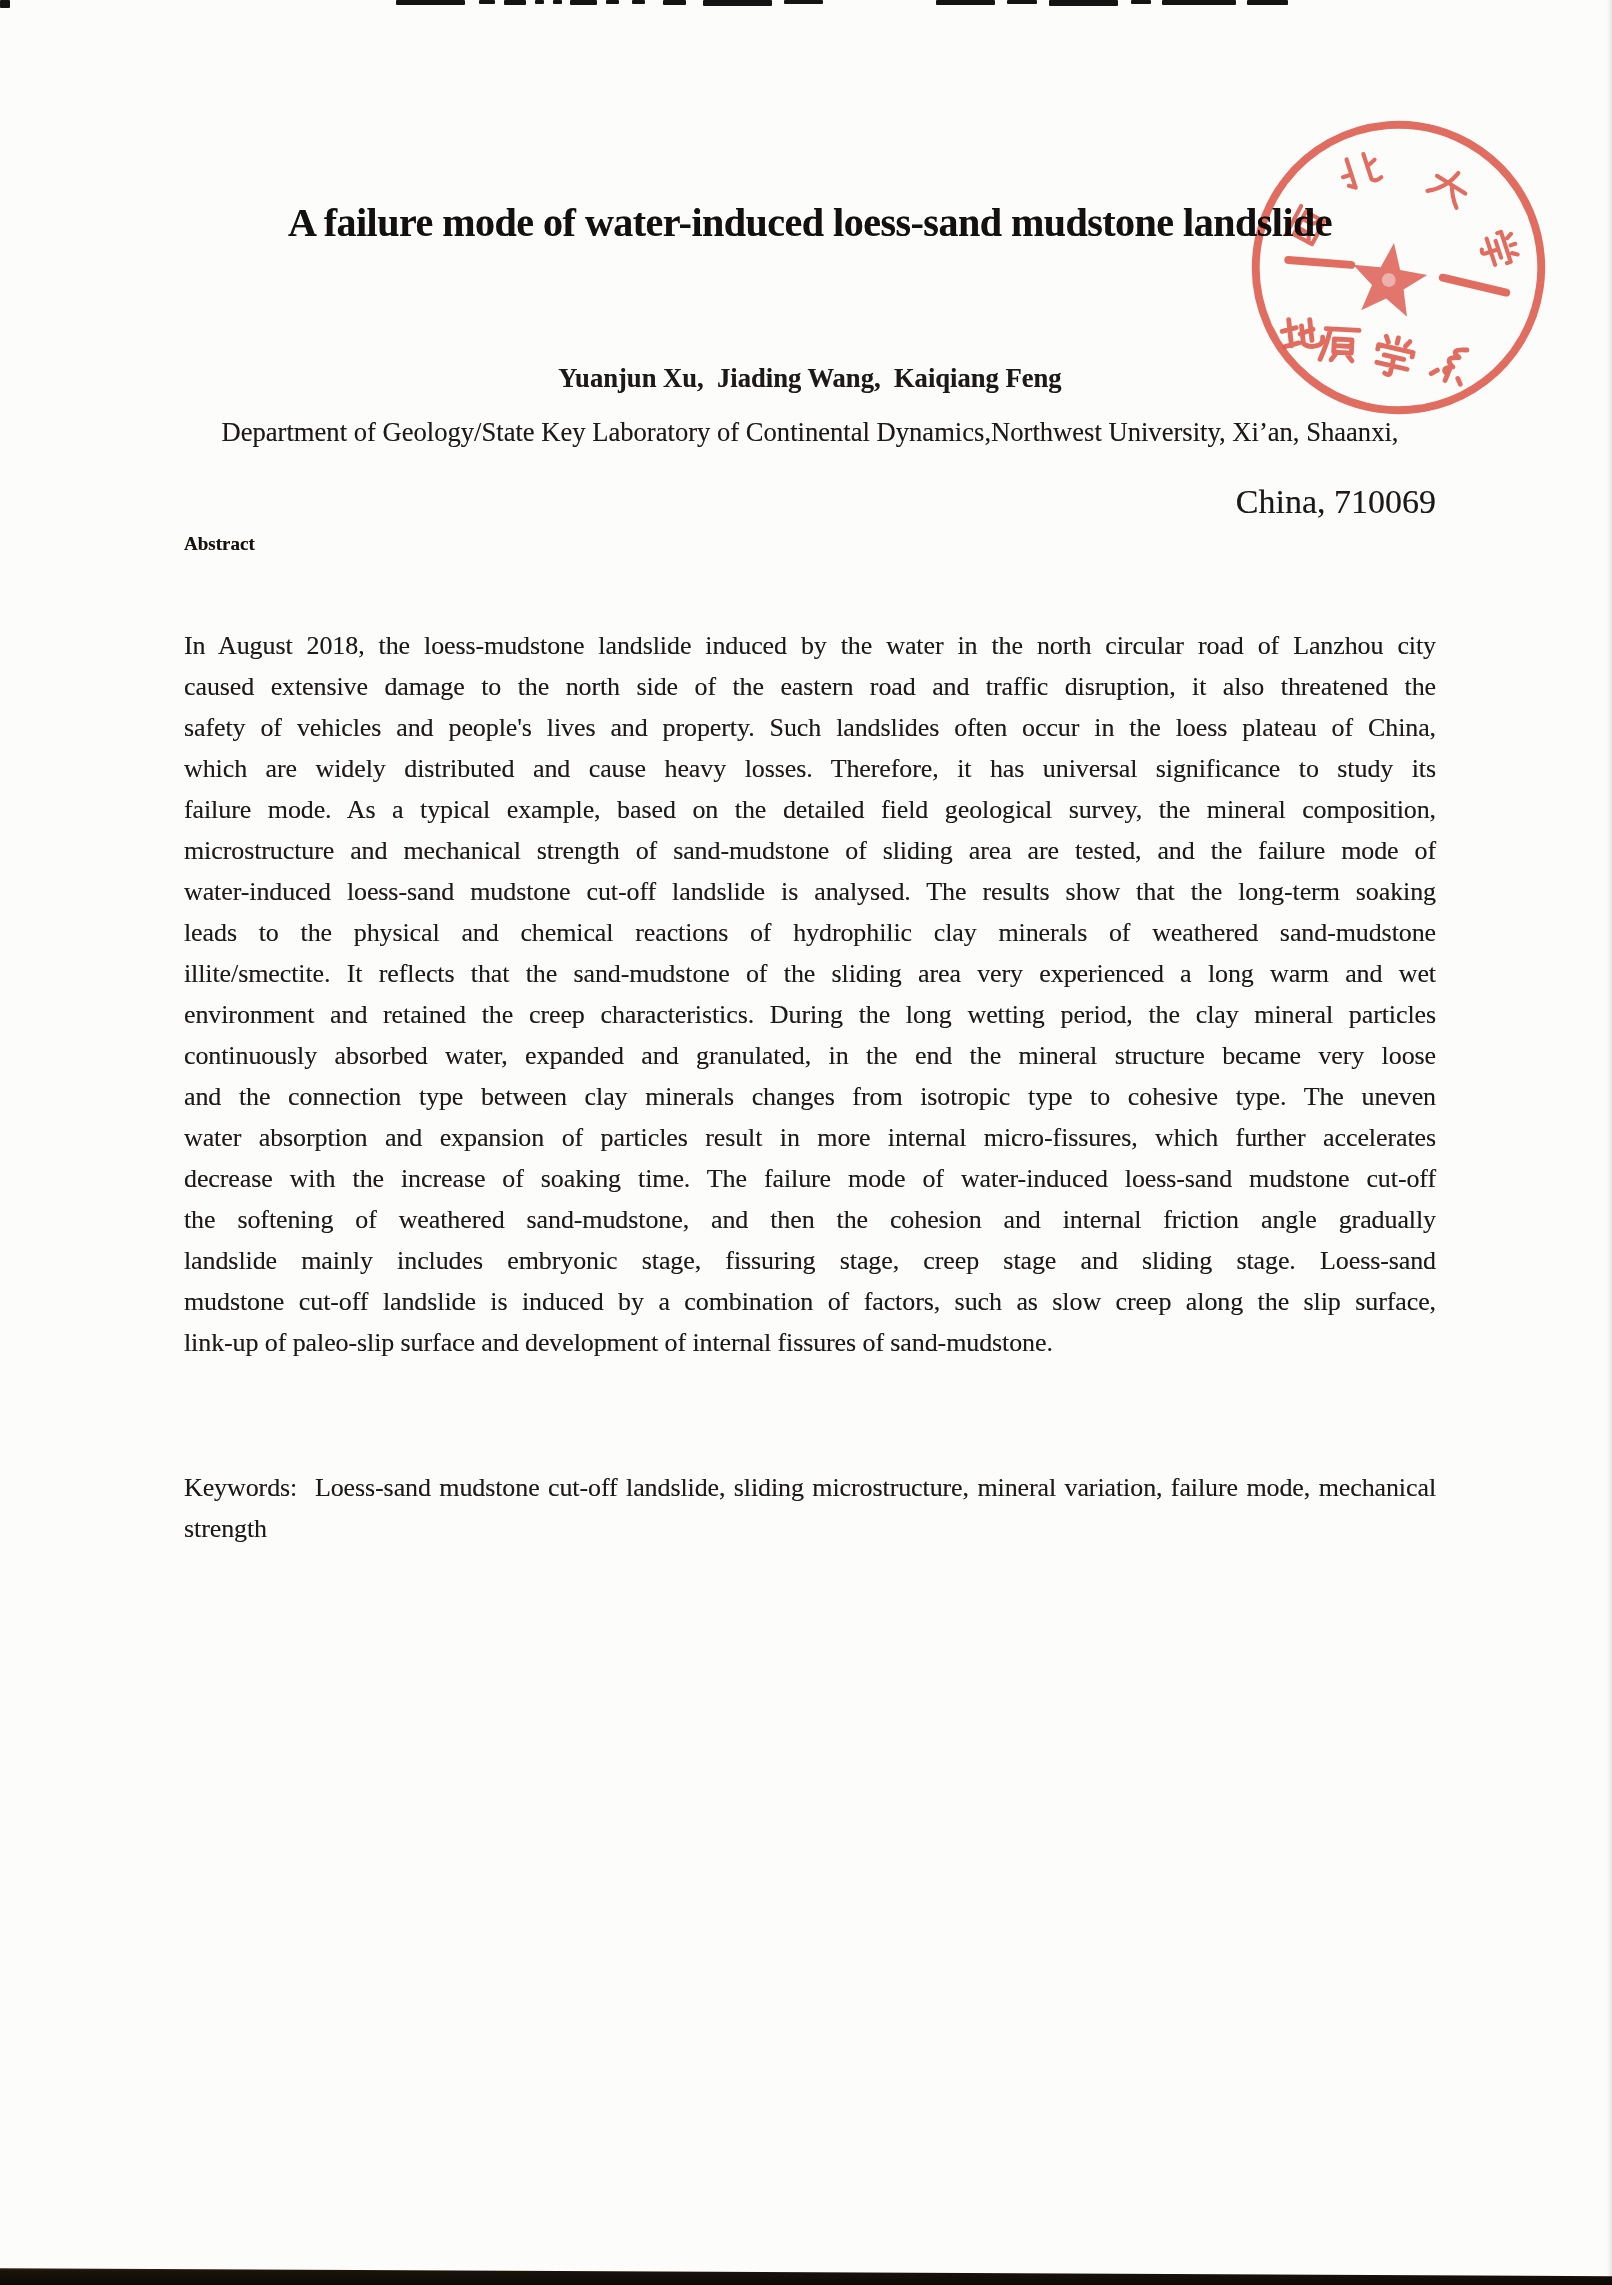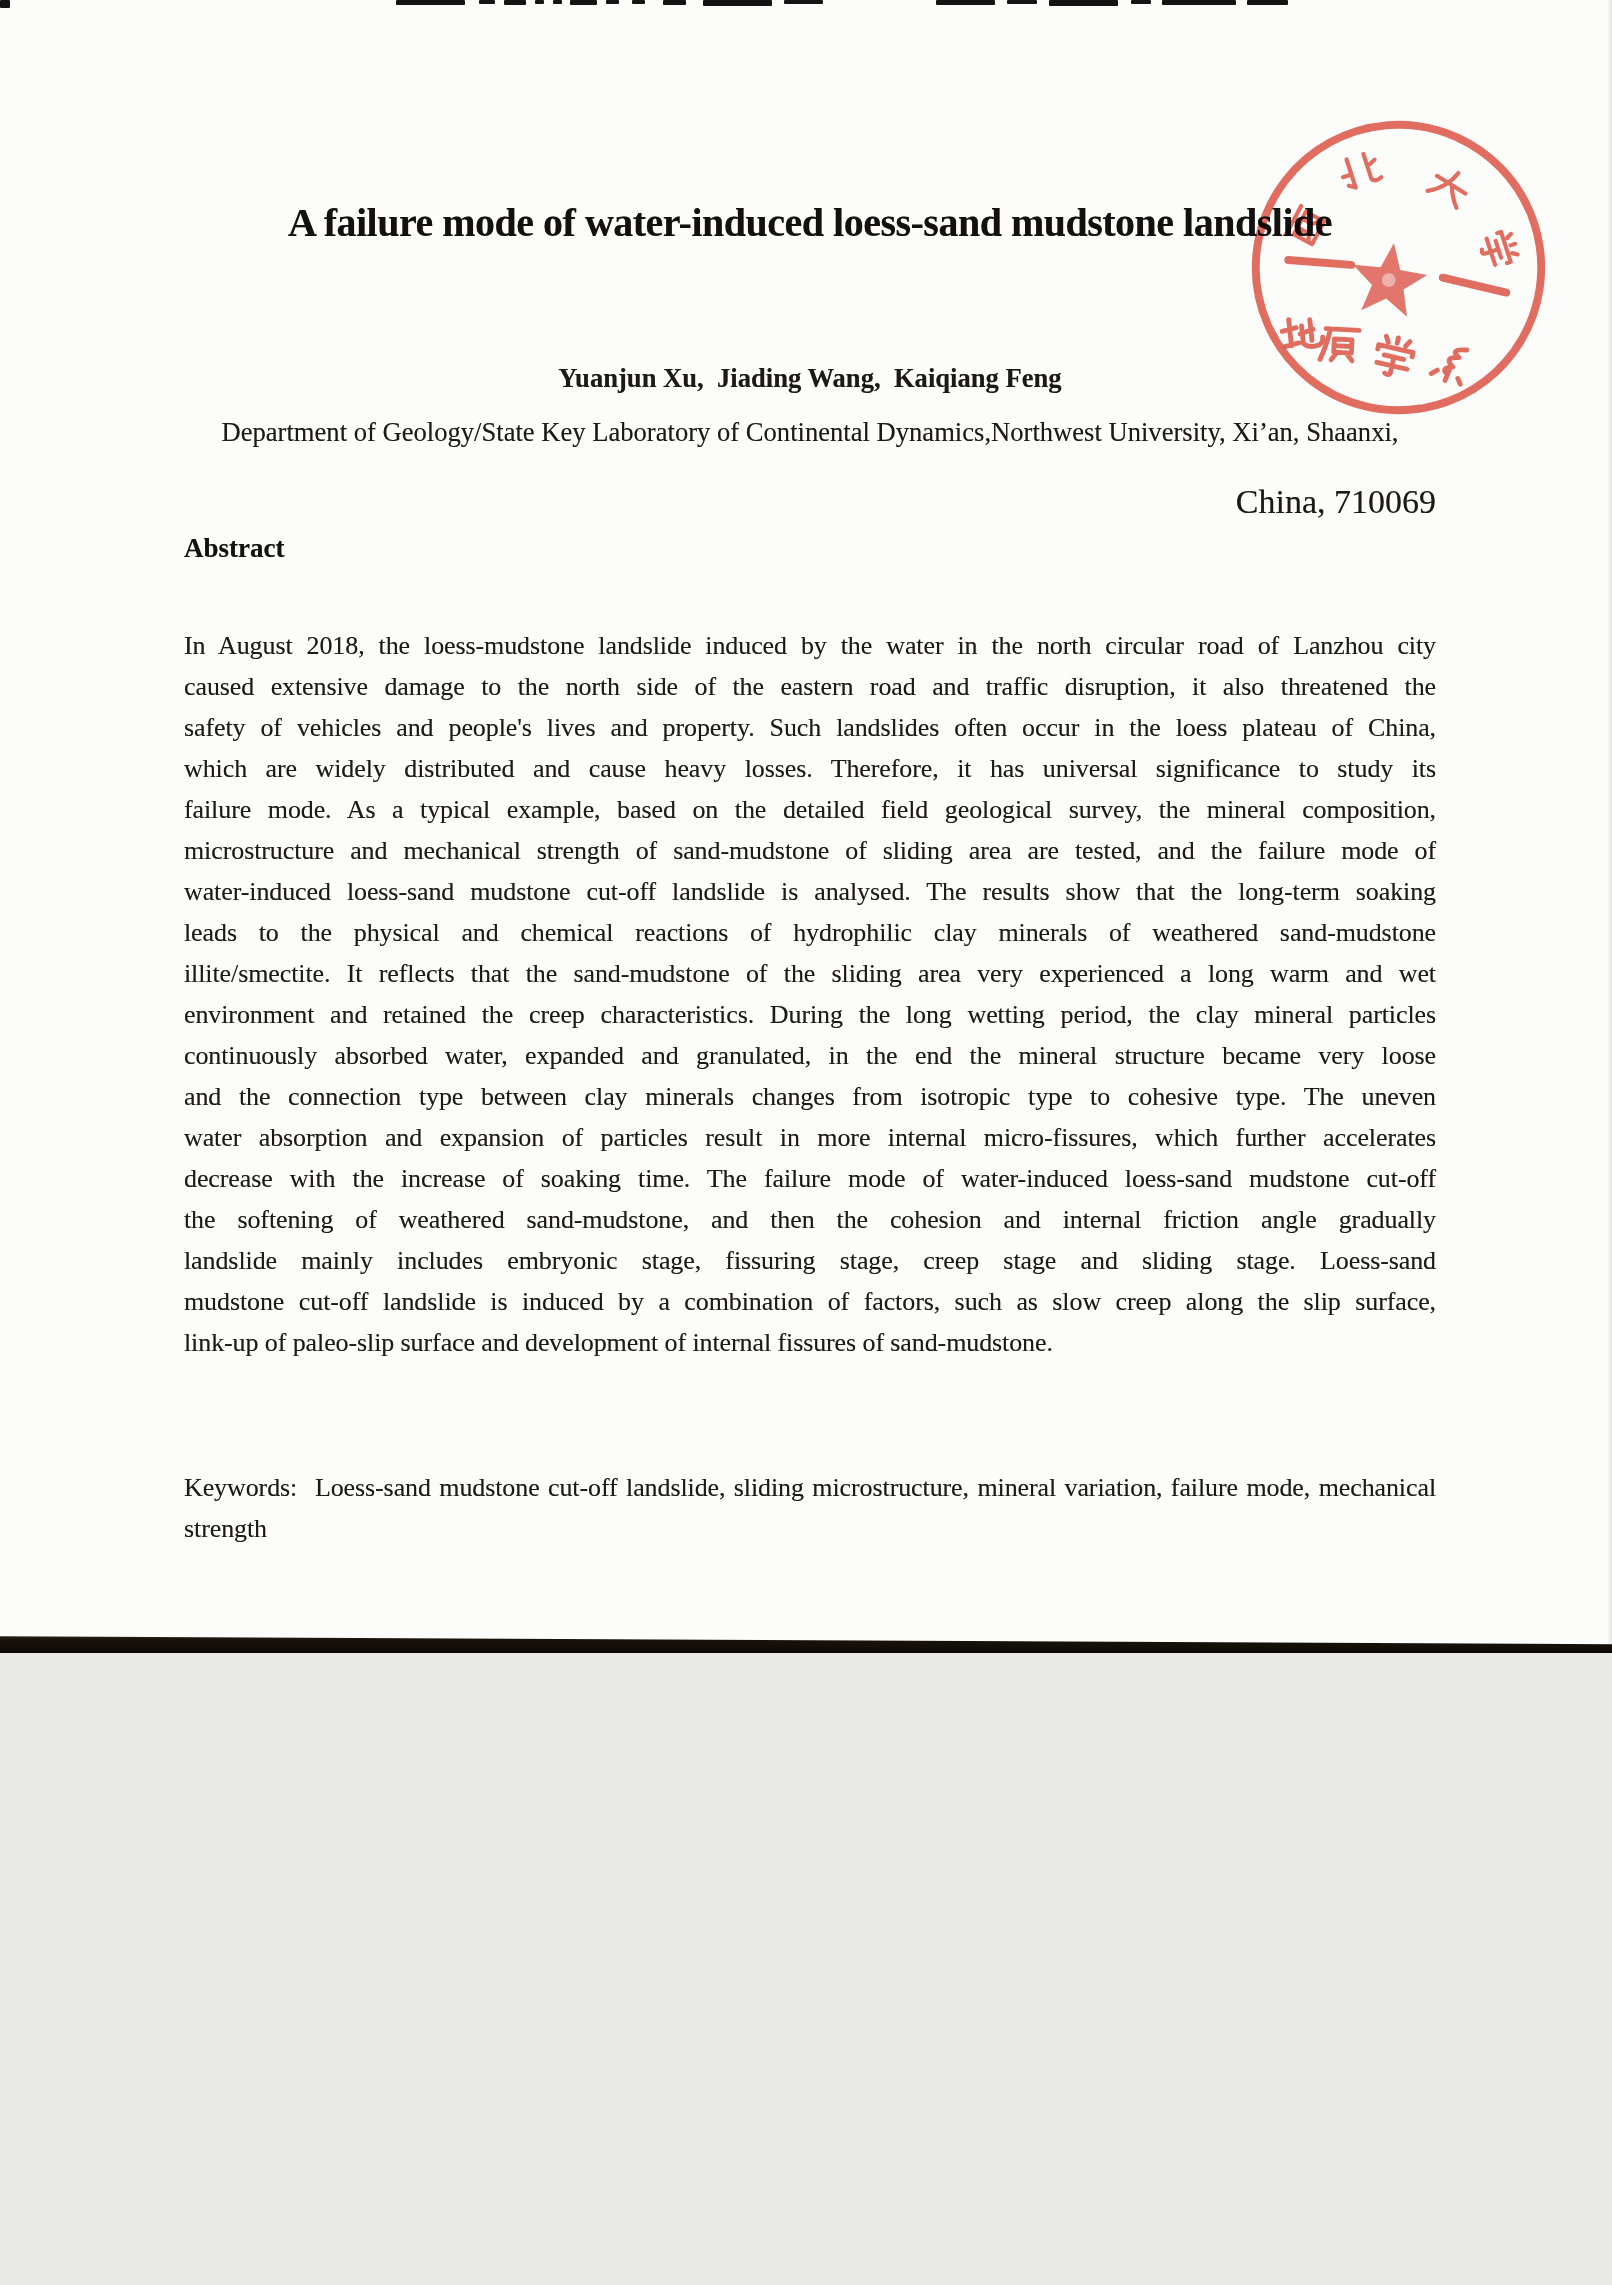--- a/index.html
+++ b/index.html
@@ -1,18 +1,18 @@
 <!DOCTYPE html>
 <html><head>
 <meta charset="utf-8">
 <style>
   html,body { margin:0; padding:0; background:#e9e9e7; }
   .page {
     position:relative;
-    width:1613px; height:1653px;
+    width:1613px; height:2285px;
     margin:0 auto;
     background:#fcfcfa;
     overflow:hidden;
     font-family:"Liberation Serif","DejaVu Serif",serif;
     color:#1c1a19;
   }
   .abspos { position:absolute; }
 
   .title {
     left:184px; width:1252px; top:199px;
@@ -34,21 +34,21 @@
     text-align:center; font-size:26.6px;
     text-shadow:0 0 0.5px rgba(40,40,40,.45);
   }
   .affil2 {
     left:184px; width:1252px; top:483px;
     text-align:right; font-size:34px;
     text-shadow:0 0 0.5px rgba(40,40,40,.45);
   }
   .abstract-h {
     left:184px; top:533px;
-    font-size:27px; font-weight:bold;
+    font-size:19px; font-weight:bold;
     color:#14120f;
     text-shadow:0 0 0.6px rgba(30,30,30,.5);
   }
   .abstract {
     left:184px; width:1252px; top:613px;
     font-size:26px; line-height:41px; letter-spacing:-0.1px;
     text-shadow:0 0 0.5px rgba(40,40,40,.45);
     margin-top:12px;
   }
   .abs-line { text-align:justify; text-align-last:justify; }

